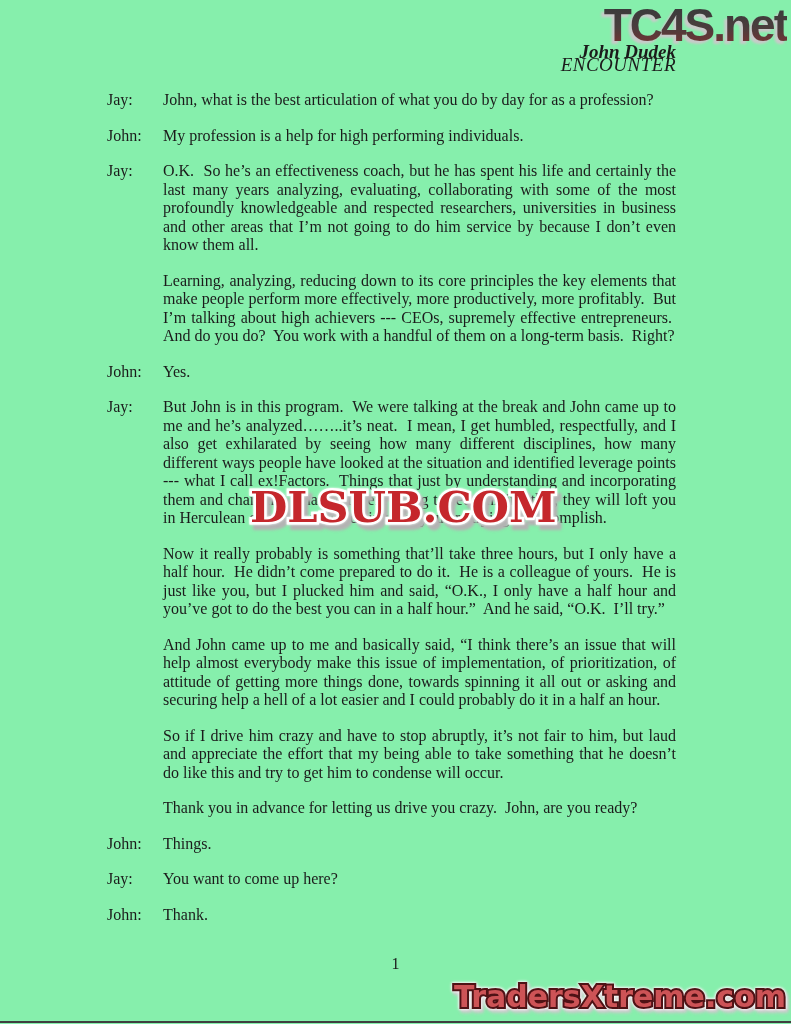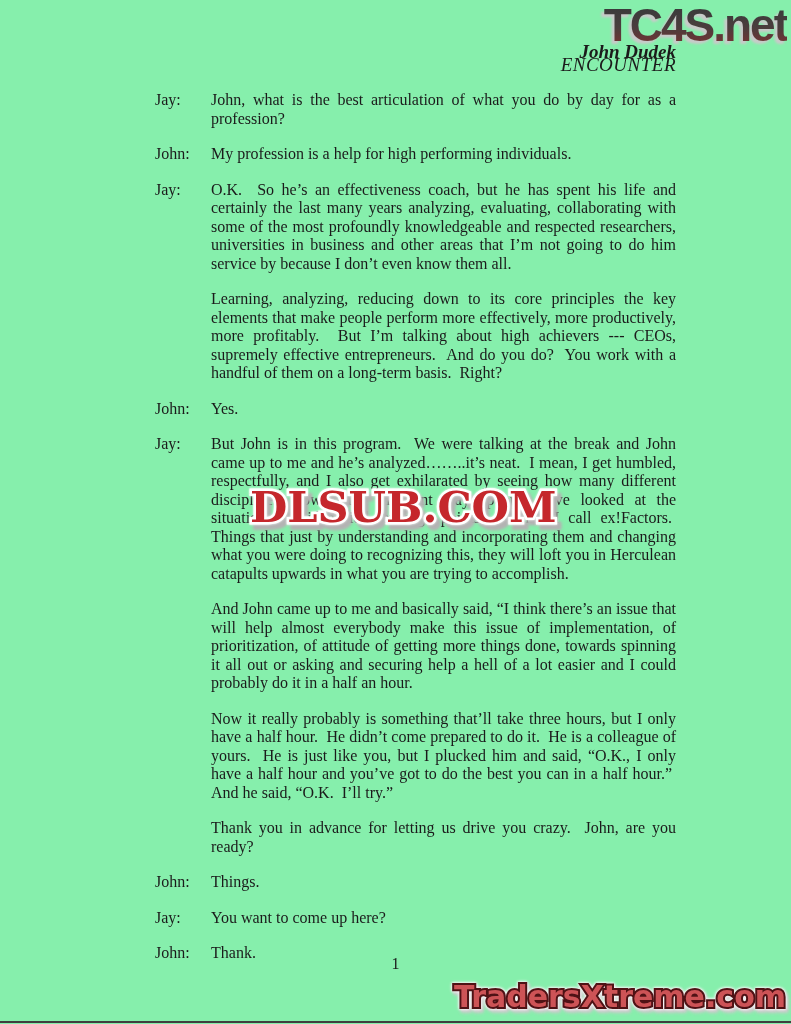--- a/index.html
+++ b/index.html
@@ -43,21 +43,21 @@
 
   
   .transcript {
     position: absolute;
     left: 107px;
     top: 91px;
     width: 569px;
     font-size: 16px;
     line-height: 18.5px;
   }
-  .row { display: flex; margin-bottom: 17px; margin-left: 48px; }
+  .row { display: flex; margin-bottom: 17px; }
   .speaker { flex: 0 0 56px; width: 56px; }
   .dialogue { width: 513px; text-align: justify; }
 
   
   .dlsub {
     position: absolute;
     left: 250px;
     top: 486px;
     font-family: "DejaVu Serif", serif;
     font-weight: bold;
@@ -132,25 +132,29 @@
     <div class="row">
       <span class="speaker">John:</span>
       <span class="dialogue">Yes.</span>
     </div>
     <div class="row">
       <span class="speaker">Jay:</span>
       <span class="dialogue">But John is in this program.&nbsp; We were talking at the break and John came up to me and he’s analyzed……..it’s neat.&nbsp; I mean, I get humbled, respectfully, and I also get exhilarated by seeing how many different disciplines, how many different ways people have looked at the situation and identified leverage points --- what I call ex!Factors.&nbsp; Things that just by understanding and incorporating them and changing what you were doing to recognizing this, they will loft you in Herculean catapults upwards in what you are trying to accomplish.</span>
     </div>
     <div class="row">
       <span class="speaker"></span>
+      <span class="dialogue">Now it really probably is something that’ll take three hours, but I only have a half hour.&nbsp; He didn’t come prepared to do it.&nbsp; He is a colleague of yours.&nbsp; He is just like you, but I plucked him and said, “O.K., I only have a half hour and you’ve got to do the best you can in a half hour.”&nbsp; And he said, “O.K.&nbsp; I’ll try.”</span>
+    </div>
+    <div class="row">
+      <span class="speaker"></span>
       <span class="dialogue">And John came up to me and basically said, “I think there’s an issue that will help almost everybody make this issue of implementation, of prioritization, of attitude of getting more things done, towards spinning it all out or asking and securing help a hell of a lot easier and I could probably do it in a half an hour.</span>
     </div>
     <div class="row">
       <span class="speaker"></span>
-      <span class="dialogue">Now it really probably is something that’ll take three hours, but I only have a half hour.&nbsp; He didn’t come prepared to do it.&nbsp; He is a colleague of yours.&nbsp; He is just like you, but I plucked him and said, “O.K., I only have a half hour and you’ve got to do the best you can in a half hour.”&nbsp; And he said, “O.K.&nbsp; I’ll try.”</span>
+      <span class="dialogue">So if I drive him crazy and have to stop abruptly, it’s not fair to him, but laud and appreciate the effort that my being able to take something that he doesn’t do like this and try to get him to condense will occur.</span>
     </div>
     <div class="row">
       <span class="speaker"></span>
       <span class="dialogue">Thank you in advance for letting us drive you crazy.&nbsp; John, are you ready?</span>
     </div>
     <div class="row">
       <span class="speaker">John:</span>
       <span class="dialogue">Things.</span>
     </div>
     <div class="row">

